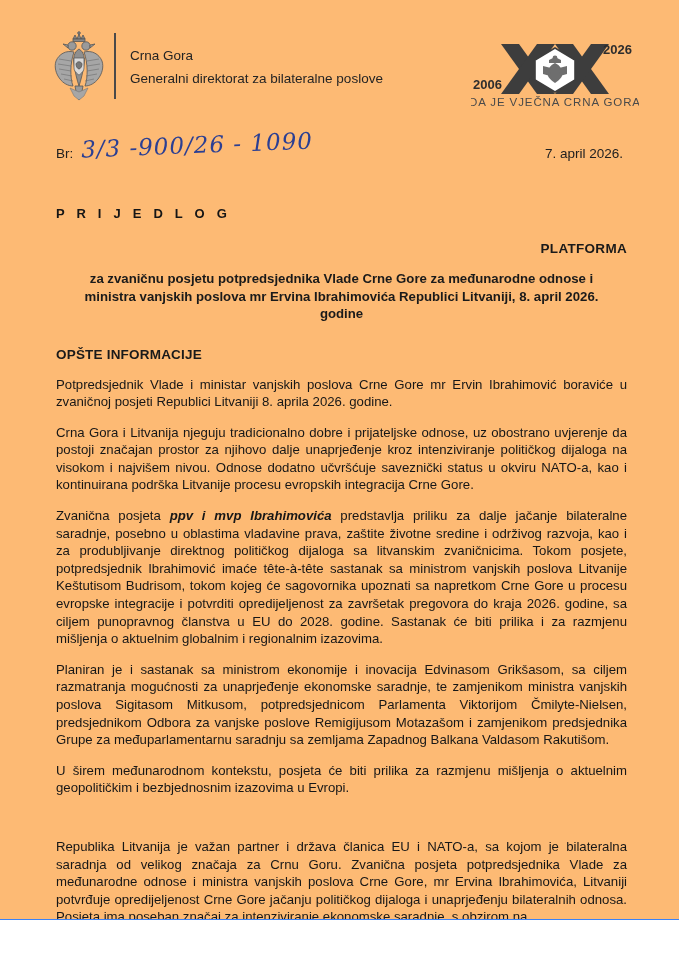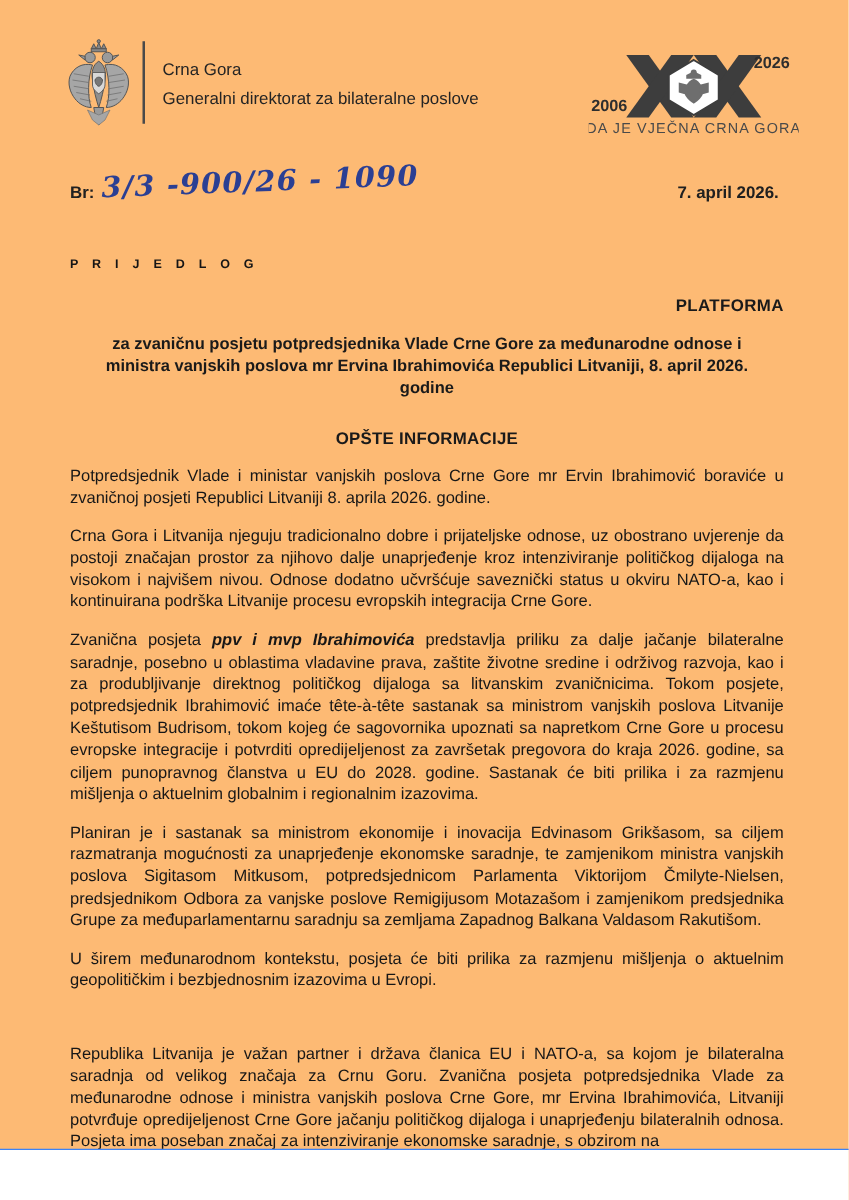--- a/index.html
+++ b/index.html
@@ -74,21 +74,20 @@
   }
   .anniv svg { display:block; }
 
   
   .refrow {
     position: absolute;
     left: 56px;
     right: 56px;
     top: 138px;
     height: 32px;
-    font-weight: bold;
   }
   .ref-label {
     position: absolute;
     left: 0;
     top: 8px;
     font-size: 13.5px;
     color: #202020;
   }
   .ref-hand {
     position: absolute;
@@ -111,21 +110,21 @@
   }
 
   
   .content {
     position: absolute;
     left: 56px;
     right: 52px;
     top: 206px;
   }
   .prijedlog {
-    font-size: 10px;
+    font-size: 13px;
     font-weight: bold;
     letter-spacing: 4.2px;
     color: #151515;
     margin: 0 0 20px 0;
   }
   .ctr {
     text-align: right;
     font-weight: bold;
   }
   .platforma {
@@ -134,21 +133,21 @@
     margin: 0 0 14px 0;
   }
   .subtitle {
     font-size: 13.2px;
     line-height: 17.5px;
     margin: 0 22px 24px 22px;
     text-align: center;
     font-weight: bold;
   }
   .section-head {
-    text-align: center;
+    text-align: left;
     font-weight: bold;
     font-size: 13.5px;
     margin: 0 0 14px 0;
     letter-spacing: 0.2px;
   }
   p.para {
     font-size: 13.2px;
     line-height: 17.6px;
     text-align: justify;
     margin: 0 0 13px 0;

